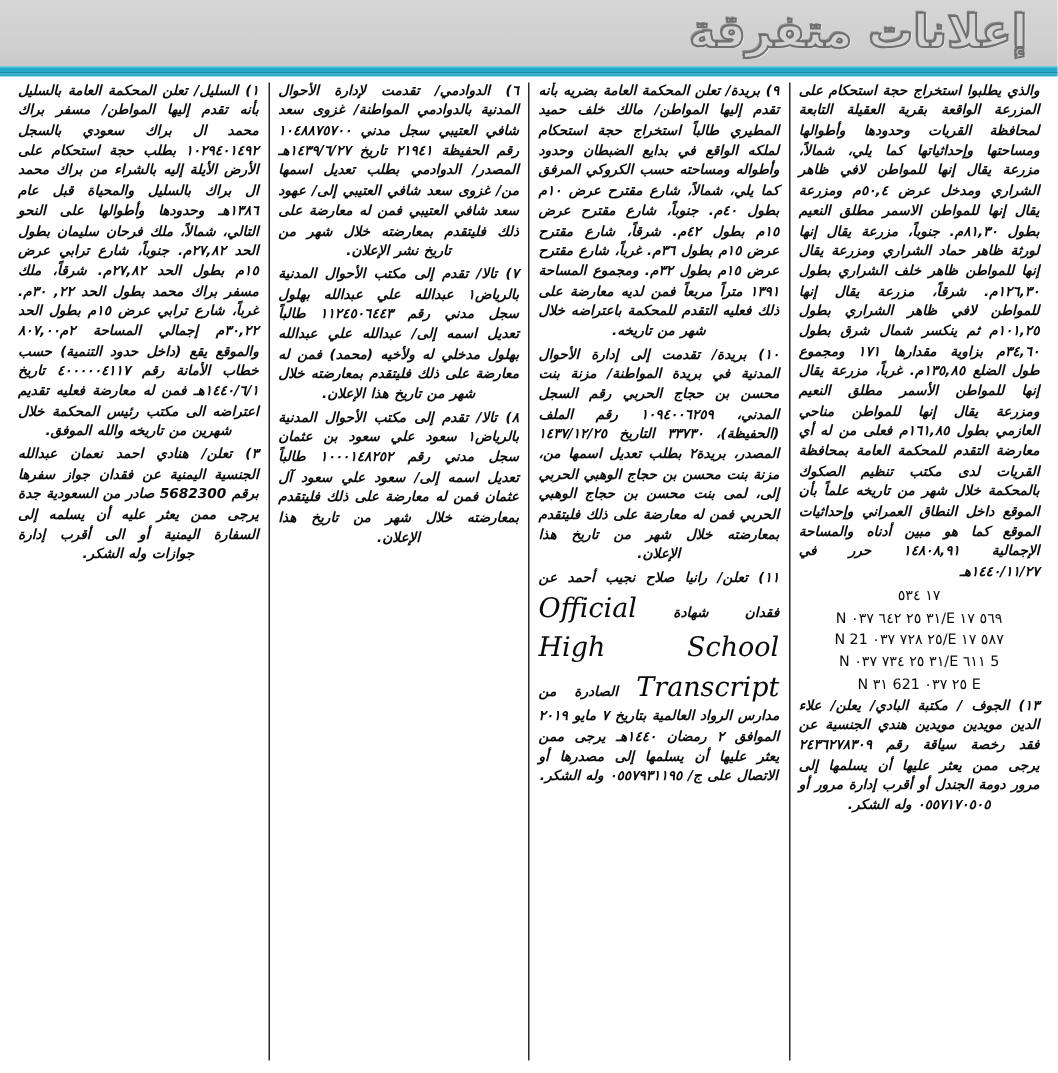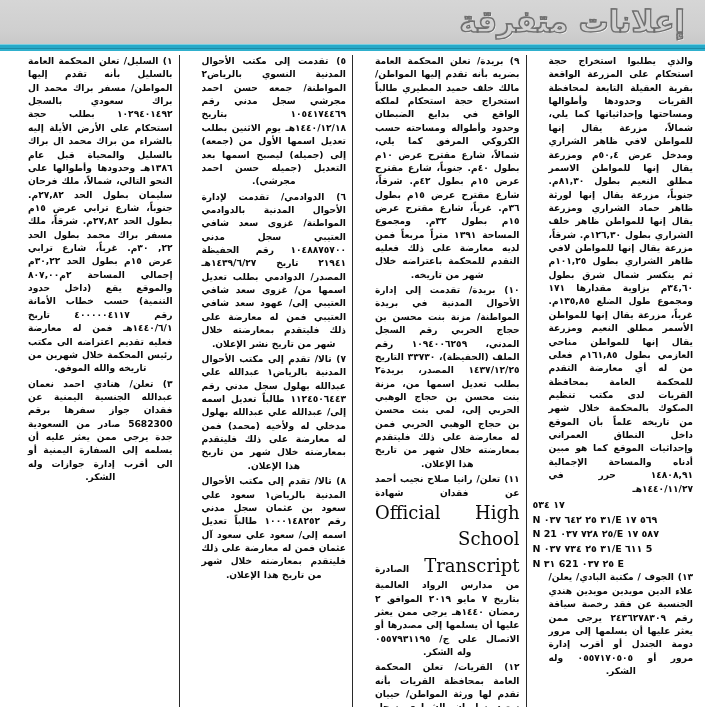--- a/index.html
+++ b/index.html
@@ -76,47 +76,48 @@
     padding: 0 6px;
     box-sizing: border-box;
     position: relative;
     overflow: hidden;
   }
   .col + .col {
     border-right: 1px solid #2a2a2a;
   }
 
   .ad {
-    margin: 0 0 2px 16px;
+    margin: 0 0 2px 0;
     font-size: 9.1px;
     line-height: 1.47;
     text-align: justify;
     text-align-last: center;
     font-weight: 700;
     word-spacing: 0.5px;
     letter-spacing: 0px;
     color: #0a0a0a;
+    font-style: italic;
   }
   .ad.continuation {
     text-align-last: justify;
   }
   .ad .latin {
     font-family: "DejaVu Serif", "Liberation Serif", serif;
     font-size: 18px;
     font-weight: 400;
     direction: ltr;
     unicode-bidi: embed;
   }
   .coords {
     direction: ltr;
     unicode-bidi: embed;
-    text-align: left;
+    text-align: center;
     font-size: 9.5px;
     line-height: 1.55;
-    font-weight: 700;
+    font-weight: 400;
   }
 </style>
 </head>
 <body>
 
 <div class="page">
 
   <div class="masthead">
     <div class="masthead-title">إعلانات متفرقة</div>
   </div>
@@ -138,25 +139,23 @@
     </div>
 
     <div class="col">
       <div class="ad">٩) بريدة/ تعلن المحكمة العامة بضريه بأنه تقدم إليها المواطن/ مالك خلف حميد المطيري طالباً استخراج حجة استحكام لملكه الواقع في بدايع الضبطان وحدود وأطواله ومساحته حسب الكروكي المرفق كما يلي، شمالاً، شارع مقترح عرض ١٠م بطول ٤٠م. جنوباً، شارع مقترح عرض ١٥م بطول ٤٢م. شرقاً، شارع مقترح عرض ١٥م بطول ٣٦م. غرباً، شارع مقترح عرض ١٥م بطول ٣٢م. ومجموع المساحة ١٣٩١ متراً مربعاً فمن لديه معارضة على ذلك فعليه التقدم للمحكمة باعتراضه خلال شهر من تاريخه.</div>
       <div class="ad">١٠) بريدة/ تقدمت إلى إدارة الأحوال المدنية في بريدة المواطنة/ مزنة بنت محسن بن حجاج الحربي رقم السجل المدني، ١٠٩٤٠٠٦٢٥٩ رقم الملف (الحفيظة)، ٣٣٧٣٠ التاريخ ١٤٣٧/١٢/٢٥ المصدر، بريدة٢ بطلب تعديل اسمها من، مزنة بنت محسن بن حجاج الوهبي الحربي إلى، لمى بنت محسن بن حجاج الوهبي الحربي فمن له معارضة على ذلك فليتقدم بمعارضته خلال شهر من تاريخ هذا الإعلان.</div>
       <div class="ad">
         <span>١١) تعلن/ رانيا صلاح نجيب أحمد عن فقدان شهادة</span>
         <span class="latin">Official High School Transcript</span>
         <span>الصادرة من مدارس الرواد العالمية بتاريخ ٧ مايو ٢٠١٩ الموافق ٢ رمضان ١٤٤٠هـ يرجى ممن يعثر عليها أن يسلمها إلى مصدرها أو الاتصال على ج/ ٠٥٥٧٩٣١١٩٥ وله الشكر.</span>
       </div>
-      <div class="ad">١٢) القريات/ تعلن المحكمة العامة بمحافظة القريات بأنه تقدم لها ورثة المواطن/ حييان سعيد سليمان الشراري سجل رقم ١٠٣٨٥٢٩١٥٠</div>
     </div>
 
     <div class="col">
-      <div class="ad">٥) تقدمت إلى مكتب الأحوال المدنية النسوي بالرياض٢ المواطنة/ جمعه حسن احمد مجرشي سجل مدني رقم ١٠٥٤١٧٤٤٦٩ بتاريخ ١٤٤٠/١٢/١٨هـ يوم الاثنين بطلب تعديل اسمها الأول من (جمعه) إلى (جميله) ليصبح اسمها بعد التعديل (جميله حسن احمد مجرشي).</div>
       <div class="ad">٦) الدوادمي/ تقدمت لإدارة الأحوال المدنية بالدوادمي المواطنة/ غزوى سعد شافي العتيبي سجل مدني ١٠٤٨٨٧٥٧٠٠ رقم الحفيظة ٢١٩٤١ تاريخ ١٤٣٩/٦/٢٧هـ المصدر/ الدوادمي بطلب تعديل اسمها من/ غزوى سعد شافي العتيبي إلى/ عهود سعد شافي العتيبي فمن له معارضة على ذلك فليتقدم بمعارضته خلال شهر من تاريخ نشر الإعلان.</div>
       <div class="ad">٧) تالا/ تقدم إلى مكتب الأحوال المدنية بالرياض١ عبدالله علي عبدالله بهلول سجل مدني رقم ١١٢٤٥٠٦٤٤٣ طالباً تعديل اسمه إلى/ عبدالله علي عبدالله بهلول مدخلي له ولأخيه (محمد) فمن له معارضة على ذلك فليتقدم بمعارضته خلال شهر من تاريخ هذا الإعلان.</div>
       <div class="ad">٨) تالا/ تقدم إلى مكتب الأحوال المدنية بالرياض١ سعود علي سعود بن عثمان سجل مدني رقم ١٠٠٠١٤٨٢٥٢ طالباً تعديل اسمه إلى/ سعود علي سعود آل عثمان فمن له معارضة على ذلك فليتقدم بمعارضته خلال شهر من تاريخ هذا الإعلان.</div>
     </div>
 
     <div class="col">
       <div class="ad">١) السليل/ تعلن المحكمة العامة بالسليل بأنه تقدم إليها المواطن/ مسفر براك محمد ال براك سعودي بالسجل ١٠٢٩٤٠١٤٩٢ بطلب حجة استحكام على الأرض الأيلة إليه بالشراء من براك محمد ال براك بالسليل والمحياة قبل عام ١٣٨٦هـ وحدودها وأطوالها على النحو التالي، شمالاً، ملك فرحان سليمان بطول الحد ٢٧,٨٢م. جنوباً، شارع ترابي عرض ١٥م بطول الحد ٢٧,٨٢م. شرقاً، ملك مسفر براك محمد بطول الحد ٢٢, ٣٠م. غرباً، شارع ترابي عرض ١٥م بطول الحد ٣٠,٢٢م إجمالي المساحة ٢م٨٠٧,٠٠ والموقع يقع (داخل حدود التنمية) حسب خطاب الأمانة رقم ٤٠٠٠٠٠٤١١٧ تاريخ ١٤٤٠/٦/١هـ فمن له معارضة فعليه تقديم اعتراضه الى مكتب رئيس المحكمة خلال شهرين من تاريخه والله الموفق.</div>
       <div class="ad">٣) تعلن/ هنادي احمد نعمان عبدالله الجنسية اليمنية عن فقدان جواز سفرها برقم 5682300 صادر من السعودية جدة يرجى ممن يعثر عليه أن يسلمه إلى السفارة اليمنية أو الى أقرب إدارة جوازات وله الشكر.</div>
     </div>
 

